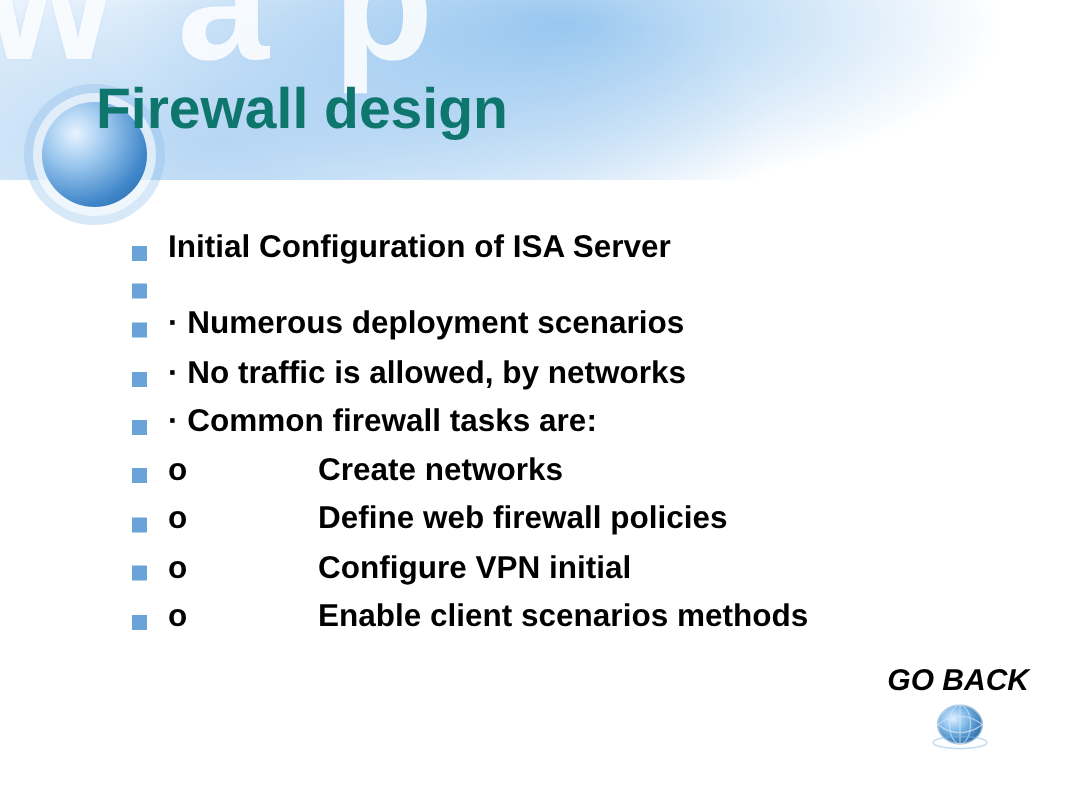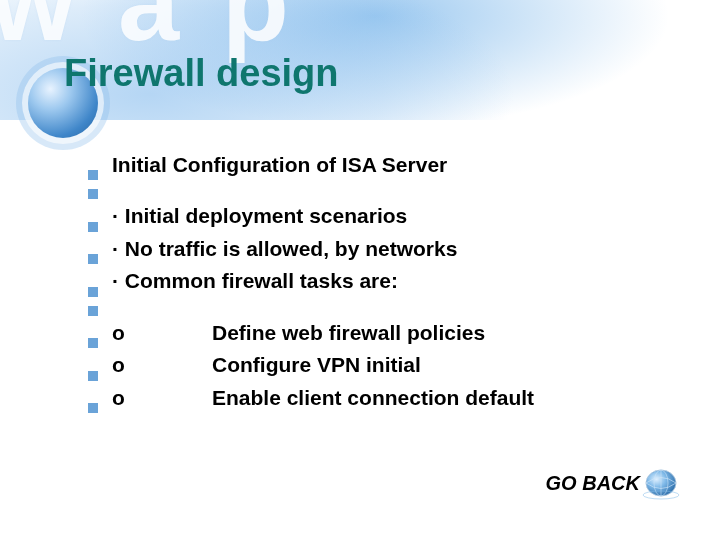--- a/index.html
+++ b/index.html
@@ -55,21 +55,21 @@
     color: #0f766e;
   }
   .content {
     position: absolute;
     top: 150px;
     left: 88px;
     right: 60px;
   }
   .line {
     display: flex;
-    align-items: flex-end;
+    align-items: center;
     margin-bottom: 2px;
     line-height: 1.45;
   }
   .bullet-sq {
     width: 10px;
     height: 10px;
     background: #6aa3d8;
     margin-top: 7px;
     margin-right: 14px;
     flex: 0 0 auto;
@@ -87,20 +87,21 @@
     display: inline-block;
     width: 78px;
   }
   .go-back {
     position: absolute;
     right: 40px;
     bottom: 40px;
     display: flex;
     align-items: center;
     cursor: pointer;
+    flex-direction: column;
   }
   .go-back-label {
     font-size: 20px;
     font-weight: 700;
     font-style: italic;
     color: #000;
     margin-right: -6px;
     position: relative;
     z-index: 2;
   }
@@ -126,44 +127,45 @@
     <div class="line">
       <span class="bullet-sq"></span>
       <span class="line-text">Initial Configuration of ISA Server</span>
     </div>
     <div class="line">
       <span class="bullet-sq"></span>
       <span class="line-text"></span>
     </div>
     <div class="line">
       <span class="bullet-sq"></span>
-      <span class="line-text">· Initial deployment scenarios</span>
+      <span class="line-text">· Numerous deployment scenarios</span>
     </div>
     <div class="line">
       <span class="bullet-sq"></span>
       <span class="line-text">· No traffic is allowed, by networks</span>
     </div>
     <div class="line">
       <span class="bullet-sq"></span>
       <span class="line-text">· Common firewall tasks are:</span>
     </div>
     <div class="line">
       <span class="bullet-sq"></span>
+      <span class="line-text"><span class="sub-prefix">o</span><span class="sub-gap"></span><span>Create networks</span></span>
     </div>
     <div class="line">
       <span class="bullet-sq"></span>
       <span class="line-text"><span class="sub-prefix">o</span><span class="sub-gap"></span><span>Define web firewall policies</span></span>
     </div>
     <div class="line">
       <span class="bullet-sq"></span>
       <span class="line-text"><span class="sub-prefix">o</span><span class="sub-gap"></span><span>Configure VPN initial</span></span>
     </div>
     <div class="line">
       <span class="bullet-sq"></span>
-      <span class="line-text"><span class="sub-prefix">o</span><span class="sub-gap"></span><span>Enable client connection default</span></span>
+      <span class="line-text"><span class="sub-prefix">o</span><span class="sub-gap"></span><span>Enable client scenarios methods</span></span>
     </div>
   </div>
 
 <div class="go-back">
   <span class="go-back-label">GO BACK</span>
   <span class="go-back-icon">
     <svg viewBox="0 0 46 34">
       <defs>
         <radialGradient id="g1" cx="35%" cy="35%" r="70%">
           <stop offset="0%" stop-color="#dff0ff"></stop>

